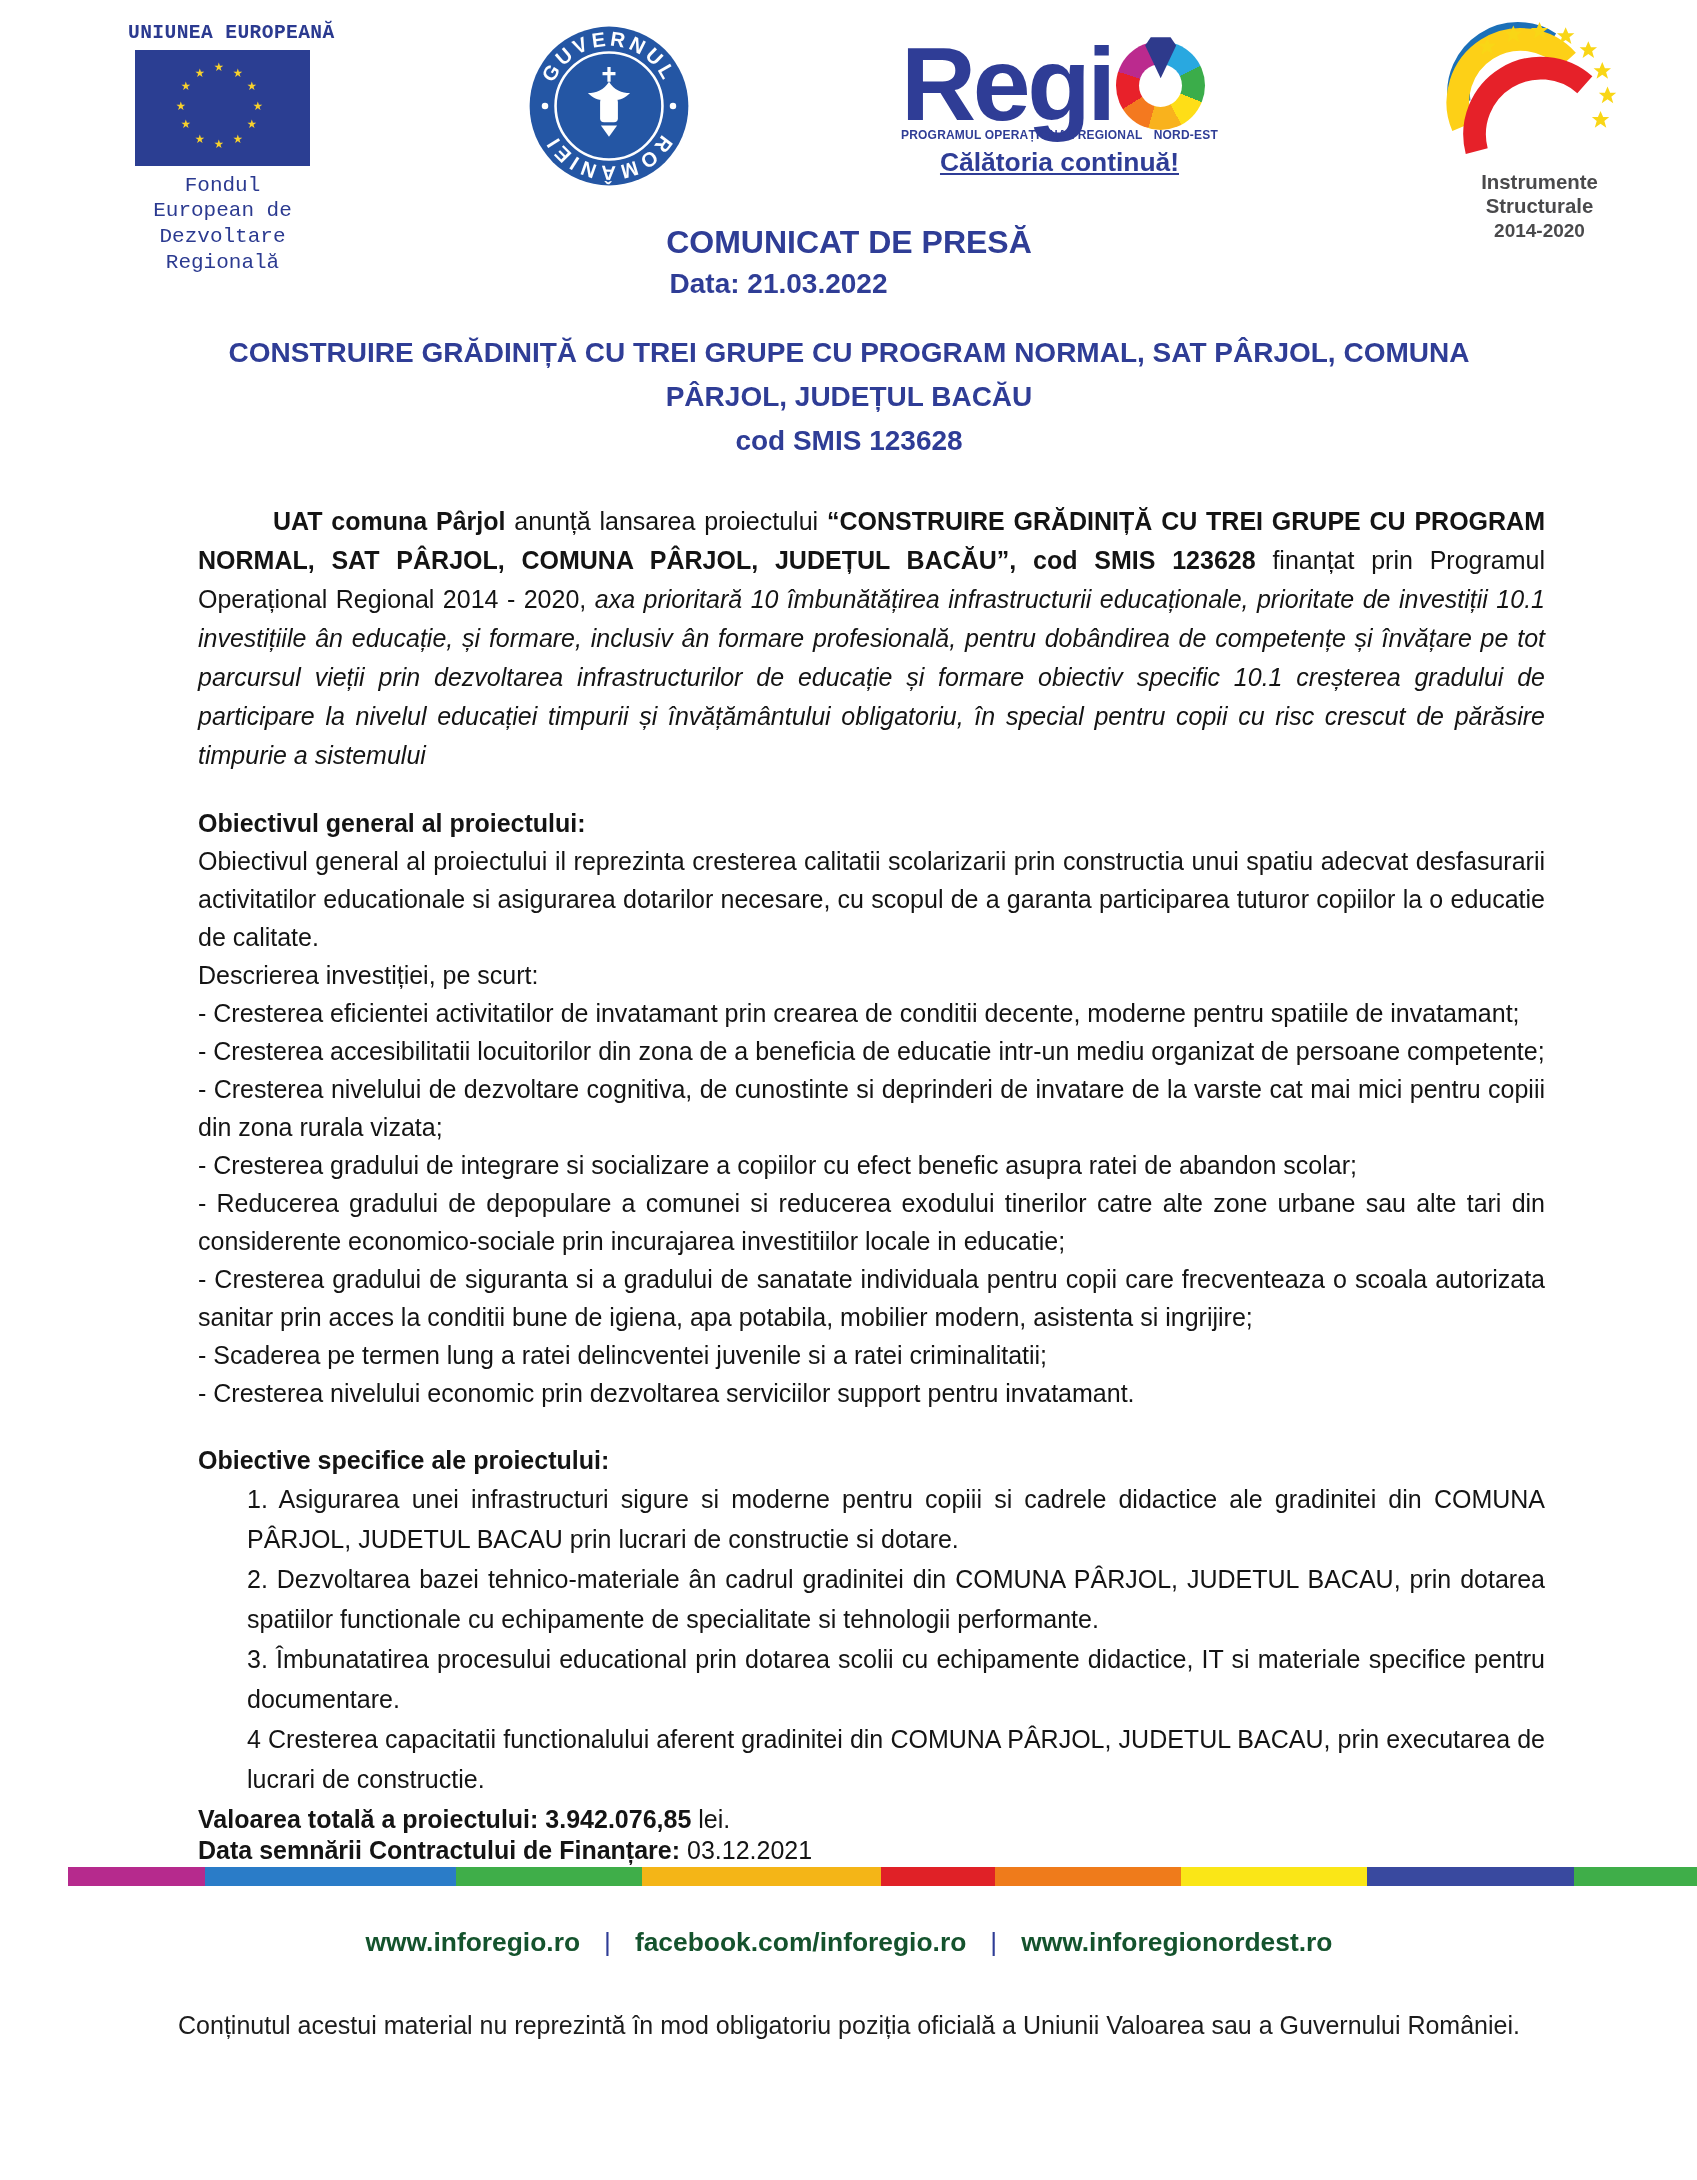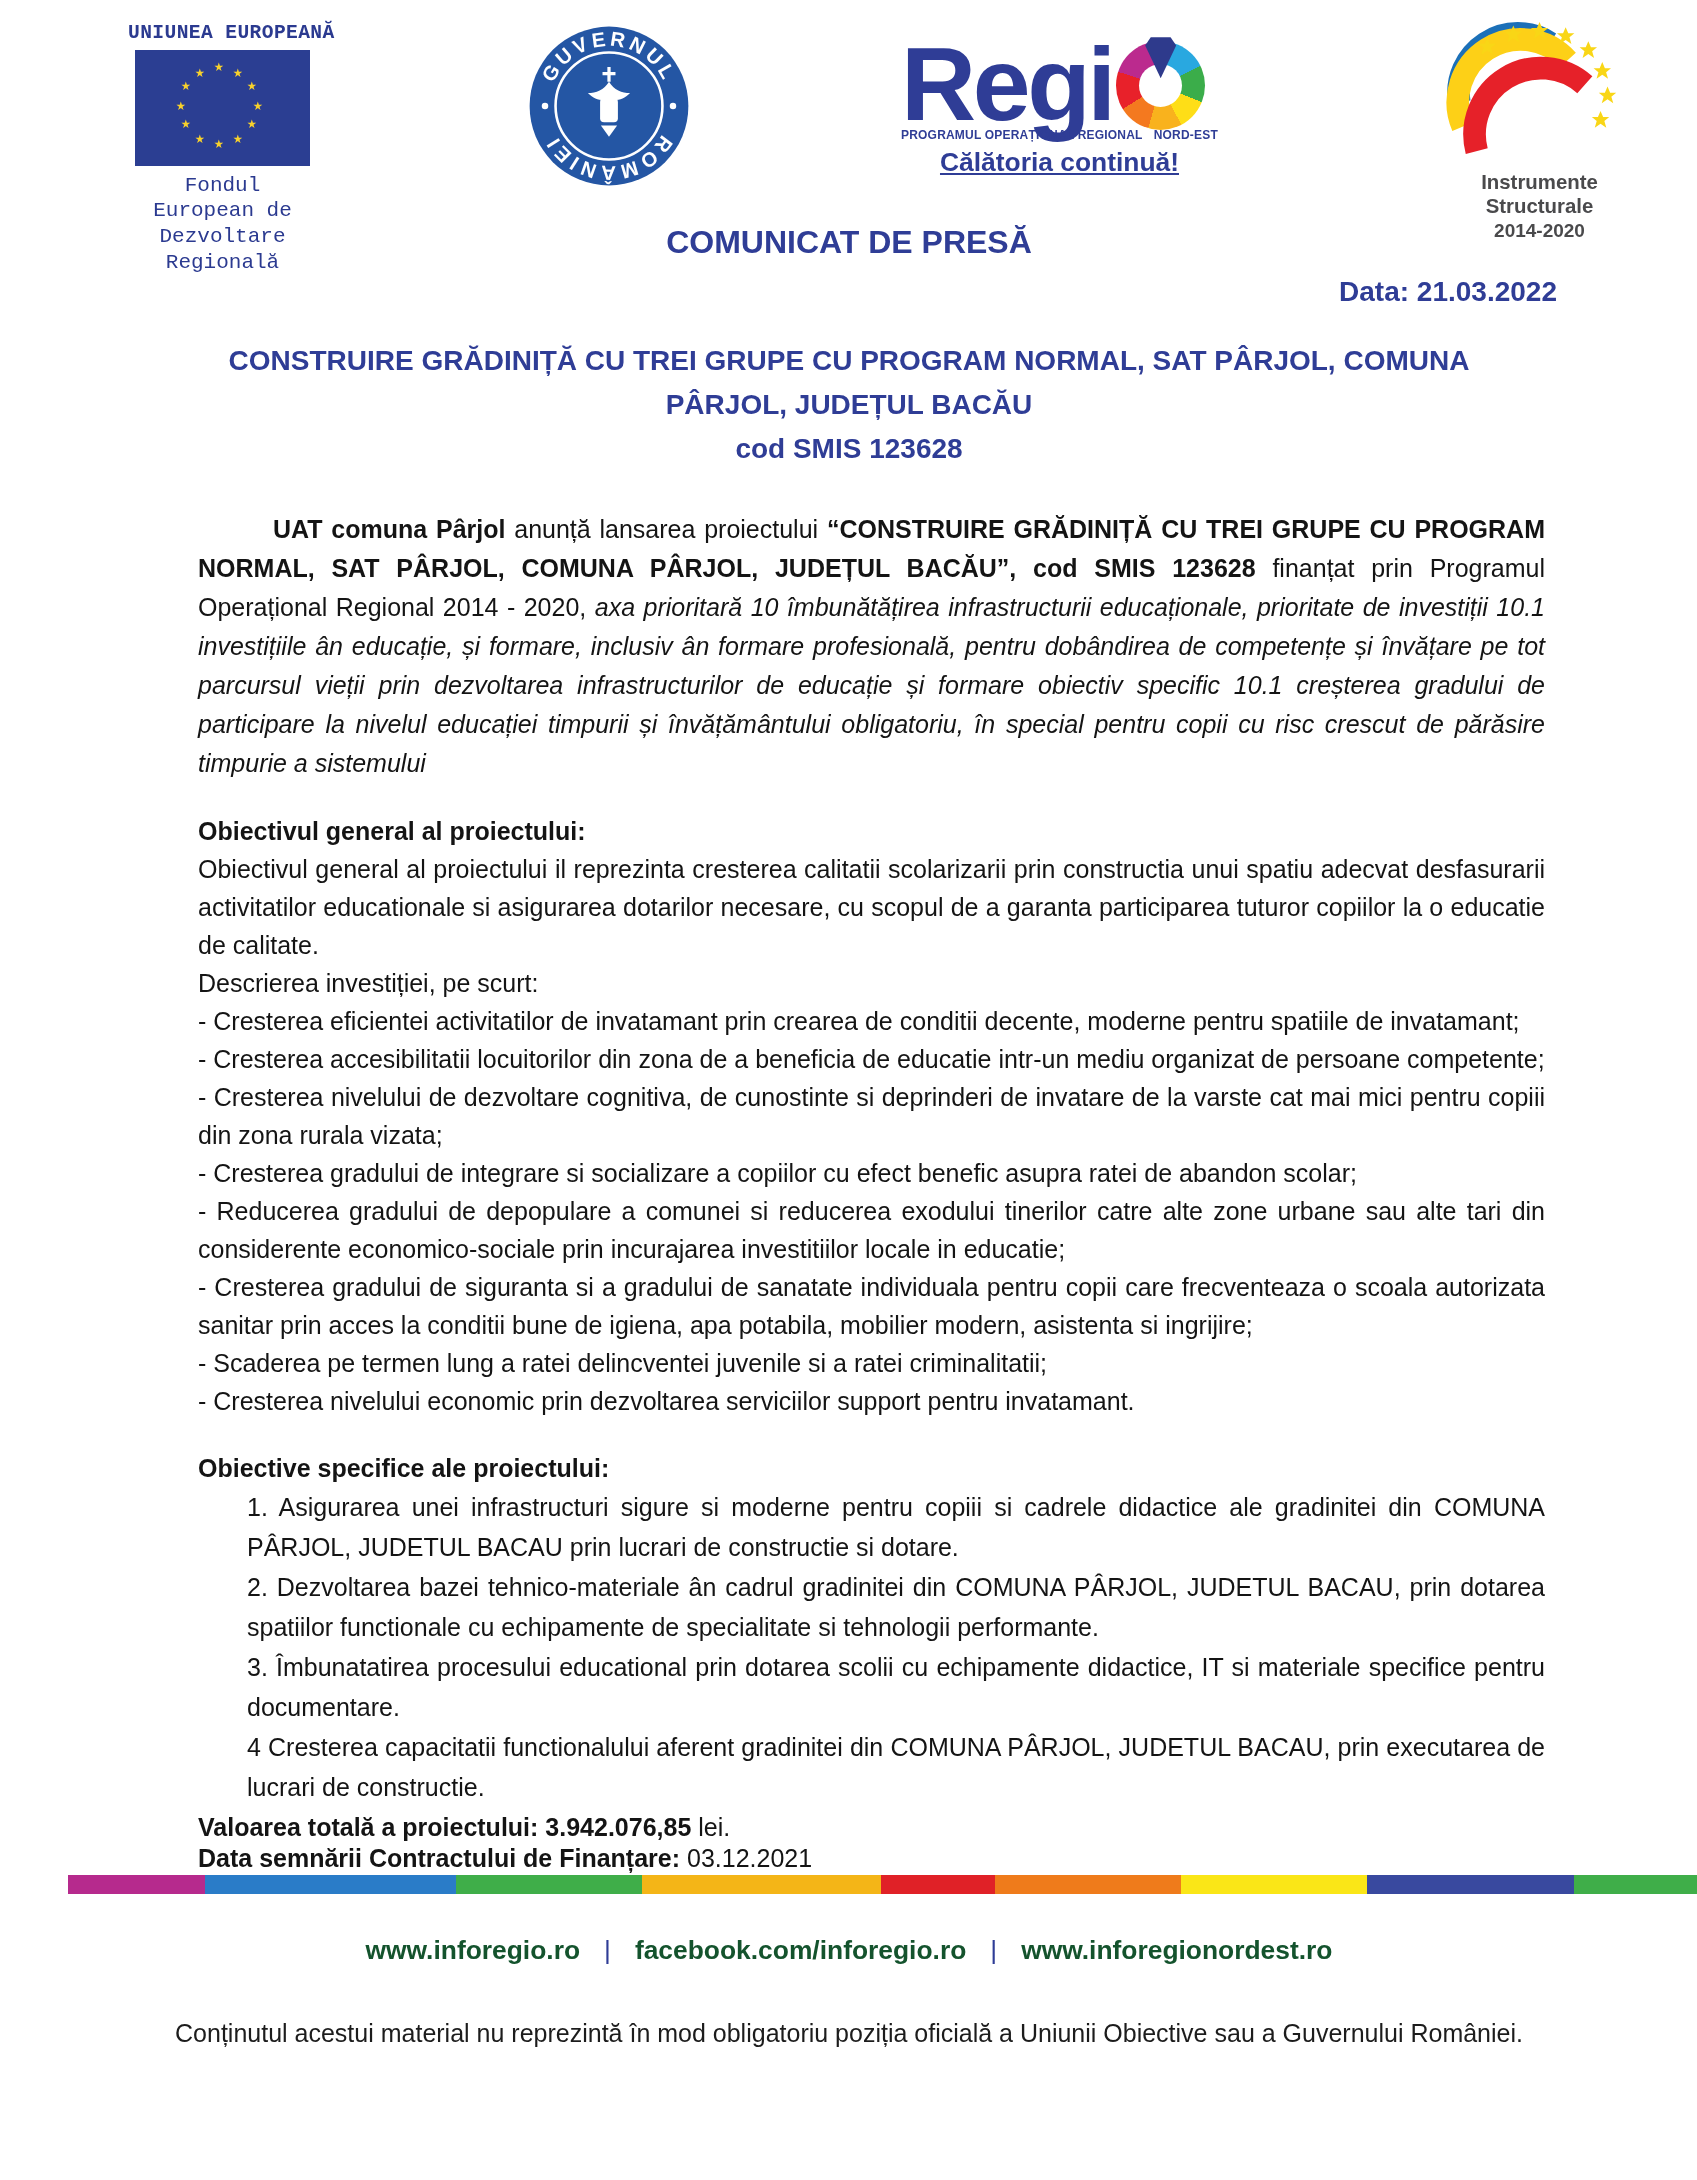--- a/index.html
+++ b/index.html
@@ -29,22 +29,22 @@
   .regio-kite{position:absolute;left:29px;top:-3.4px;width:31px;height:41px;background:#2e3a8c;z-index:2;
     clip-path:polygon(50% 100%,0 20%,18% 0,82% 0,100% 20%);}
   .regio-subrow{display:flex;justify-content:space-between;margin-top:-8.5px;
     font-size:12px;font-weight:bold;color:#2f3d96;letter-spacing:0.2px;}
   .regio-tagline{font-size:26.4px;font-weight:bold;color:#2f3d96;margin-top:5.1px;text-align:center;text-decoration:underline;}
   .is-block{width:223px;}
   .is-caption{font-size:20.4px;font-weight:bold;color:#4a4a4c;line-height:1.2;margin-top:1.7px;}
   .is-caption2{font-size:19px;font-weight:bold;color:#4a4a4c;}
   
   .press-title{text-align:center;color:#2f3d96;font-weight:bold;font-size:32px;margin-top:8.5px;line-height:36px;}
-  .date-line{text-align:right;color:#2f3d96;font-weight:bold;font-size:28px;
-             padding-right:141px;margin-top:14px;line-height:36px;}
+  .date-line{text-align:center;color:#2f3d96;font-weight:bold;font-size:28px;
+             padding-right:141px;margin-top:6px;line-height:36px;}
   .project-title{text-align:center;color:#2f3d96;font-weight:bold;font-size:28px;
                  line-height:44px;margin:29px 204px 0;}
   
   .content{padding:0 153px 0 198px;}
   .intro{margin-top:39px;font-size:25px;line-height:39px;text-align:justify;text-indent:75px;}
   .b{font-weight:bold;} .i{font-style:italic;}
   .section-heading{font-weight:bold;font-size:25px;margin-top:29px;line-height:38px;}
   .para{font-size:25px;line-height:38px;text-align:justify;}
   .bullet{font-size:25px;line-height:38px;text-align:justify;}
   .numbered{padding-left:49px;}
@@ -201,14 +201,14 @@
   <span style="background: rgb(239, 123, 27);"></span>
   <span style="background: rgb(250, 230, 23);"></span>
   <span style="background: rgb(57, 73, 159);"></span>
   <span style="background: rgb(63, 174, 73);"></span>
 </div>
 
 <div class="links-row">
   <a href="#">www.inforegio.ro</a><span class="sep">|</span><a href="#">facebook.com/inforegio.ro</a><span class="sep">|</span><a href="#">www.inforegionordest.ro</a>
 </div>
 
-<div class="disclaimer">Conținutul acestui material nu reprezintă în mod obligatoriu poziția oficială a Uniunii Obiective sau a Guvernului României.</div>
+<div class="disclaimer">Conținutul acestui material nu reprezintă în mod obligatoriu poziția oficială a Uniunii Valoarea sau a Guvernului României.</div>
 
 
 </body></html>

